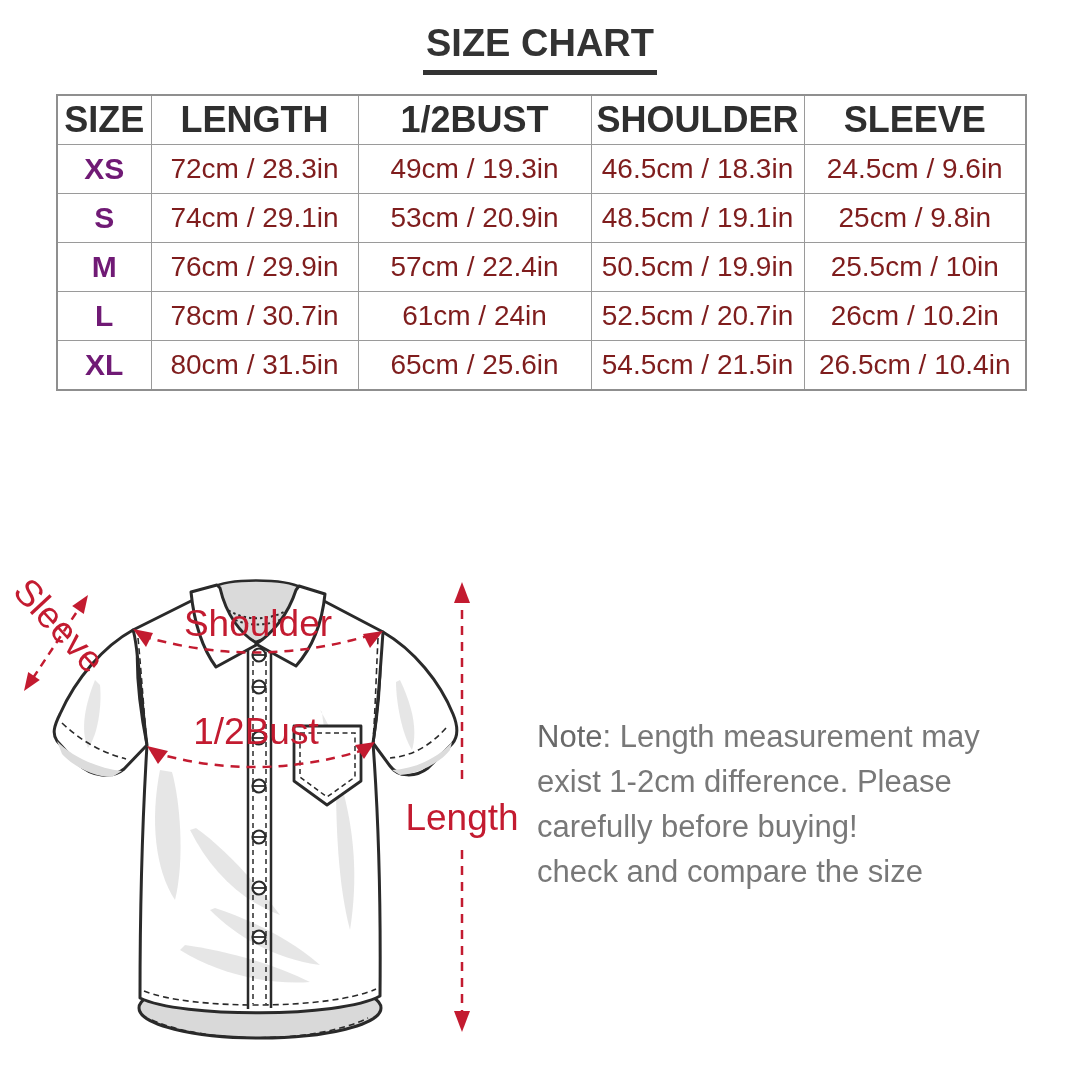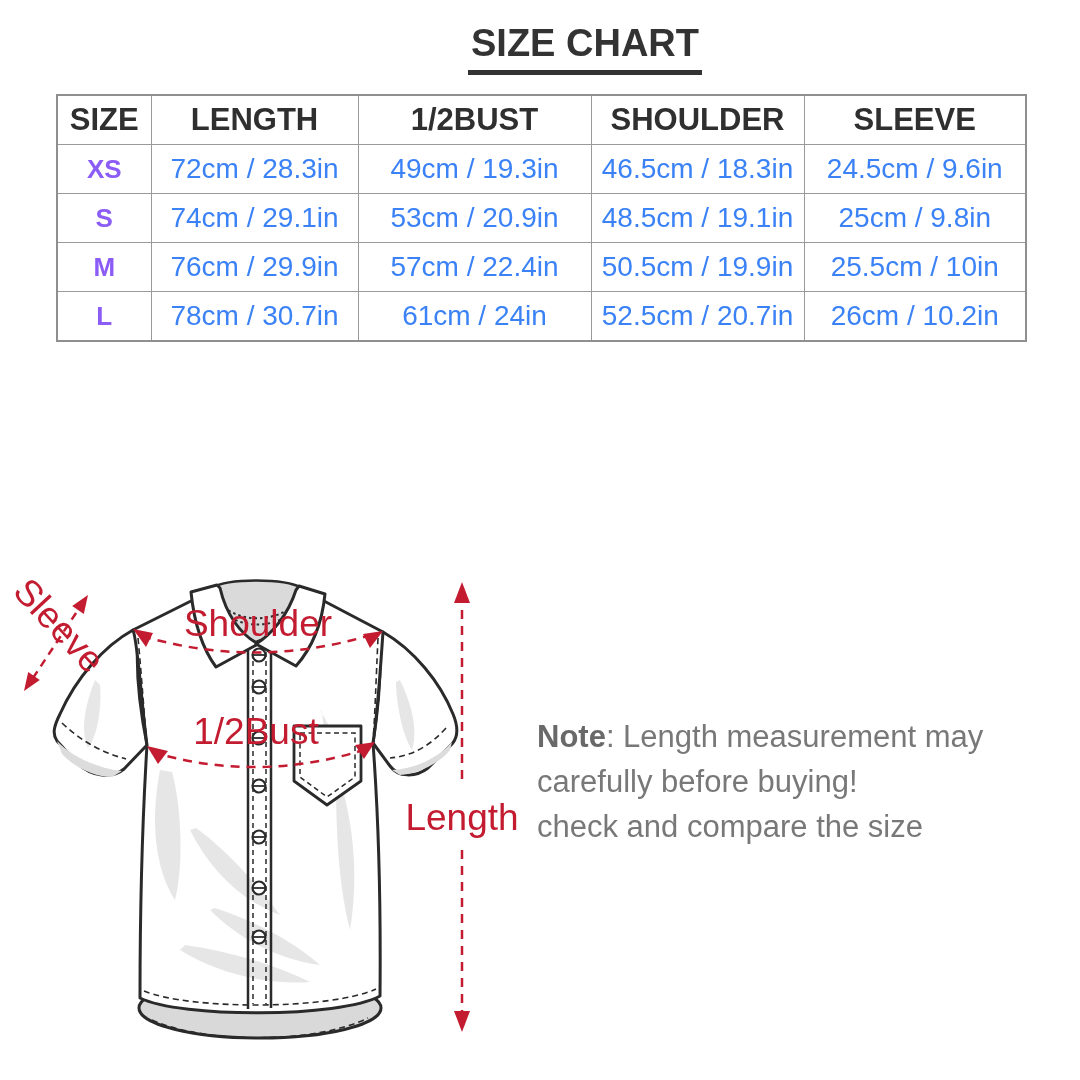--- a/index.html
+++ b/index.html
@@ -4,46 +4,46 @@
 <style>
   html,body{margin:0;padding:0;background:#fff;}
   .canvas{
     position:relative;width:1080px;height:1080px;background:#ffffff;
     font-family:"Liberation Sans",sans-serif;overflow:hidden;
   }
   
   .title{
     position:absolute;top:22px;left:50%;transform:translateX(-50%);
     font-size:38px;font-weight:bold;color:#333333;letter-spacing:0px;
-    border-bottom:5px solid #333333;padding:0 3px 5px 3px;white-space:nowrap;margin-left:45px;
+    border-bottom:5px solid #333333;padding:0 3px 5px 3px;white-space:nowrap;
   }
   
   table.size-table{
     position:absolute;left:56px;top:94px;width:969px;
     border-collapse:collapse;table-layout:fixed;
     border:2px solid #8f8f8f;background:#fff;
   }
   .size-table th,.size-table td{
     border:1px solid #9a9a9a;text-align:center;vertical-align:middle;
     height:48px;padding:0;white-space:nowrap;overflow:hidden;
   }
-  .size-table th{font-size:31px;font-weight:bold;color:#2f2f2f;}
-  .size-table td{font-size:28px;color:#3b82f6;font-weight:normal;}
-  .size-table td.size-col{font-size:26px;font-weight:bold;color:#8b5cf6;}
+  .size-table th{font-size:36px;font-weight:bold;color:#2f2f2f;}
+  .size-table td{font-size:28px;color:#7f1d1d;font-weight:normal;}
+  .size-table td.size-col{font-size:30px;font-weight:bold;color:#701a75;}
   
   .shirt-wrap{position:absolute;left:0;top:530px;width:540px;height:550px;}
   .shirt-wrap svg{display:block;}
   .red-group{color:var(--accent,#c31b30);}
   .ann-text{font-family:"Liberation Sans",sans-serif;font-size:37px;fill:currentColor;}
   
   .note{
     position:absolute;left:537px;top:714px;width:500px;
     font-size:31px;line-height:45px;color:#787878;
   }
-  .note .note-label{font-weight:bold;color:#696969;}
+  .note .note-label{font-weight:normal;color:#696969;}
 </style>
 </head>
 <body>
 
 <div class="canvas">
 
   <div class="title">SIZE CHART</div>
 
   <table class="size-table">
     <colgroup>
@@ -84,20 +84,27 @@
           <td>50.5cm / 19.9in</td>
           <td>25.5cm / 10in</td>
         </tr>
         <tr>
           <td class="size-col">L</td>
           <td>78cm / 30.7in</td>
           <td>61cm / 24in</td>
           <td>52.5cm / 20.7in</td>
           <td>26cm / 10.2in</td>
         </tr>
+        <tr>
+          <td class="size-col">XL</td>
+          <td>80cm / 31.5in</td>
+          <td>65cm / 25.6in</td>
+          <td>54.5cm / 21.5in</td>
+          <td>26.5cm / 10.4in</td>
+        </tr>
       </tbody>
   </table>
 
   <div class="shirt-wrap">
     <svg width="540" height="550" viewBox="0 0 540 550">
 
       <g stroke="#2a2a2a" stroke-width="3" fill="#ffffff" stroke-linejoin="round">
         <path d="M133,100 C104,116 76,148 60,184 C54,196 52,204 57,211 L78,234 C92,247 112,249 124,239 L147,215 C139,175 136,135 138,108 Z"></path>
         <path d="M383,102 C414,120 440,152 453,184 C458,196 459,206 452,214 L428,238 C415,248 398,247 390,236 L373,213 C379,175 381,135 380,108 Z"></path>
       </g>
@@ -201,17 +208,18 @@
         <line x1="462" y1="320" x2="462" y2="490" stroke="currentColor" stroke-width="2.5" stroke-dasharray="9 7"></line>
         <path d="M462,52 L454,73 L470,73 Z" fill="currentColor"></path>
         <path d="M462,502 L454,481 L470,481 Z" fill="currentColor"></path>
         <text class="ann-text" x="462" y="300" text-anchor="middle">Length</text>
       </g>
     </svg>
   </div>
 
   <div class="note">
     <div><span class="note-label">Note</span><span>: Length measurement may</span></div>
+    <div>exist 1-2cm difference. Please</div>
     <div>carefully before buying!</div>
     <div>check and compare the size</div>
   </div>
 
 </div>
 
 </body></html>

